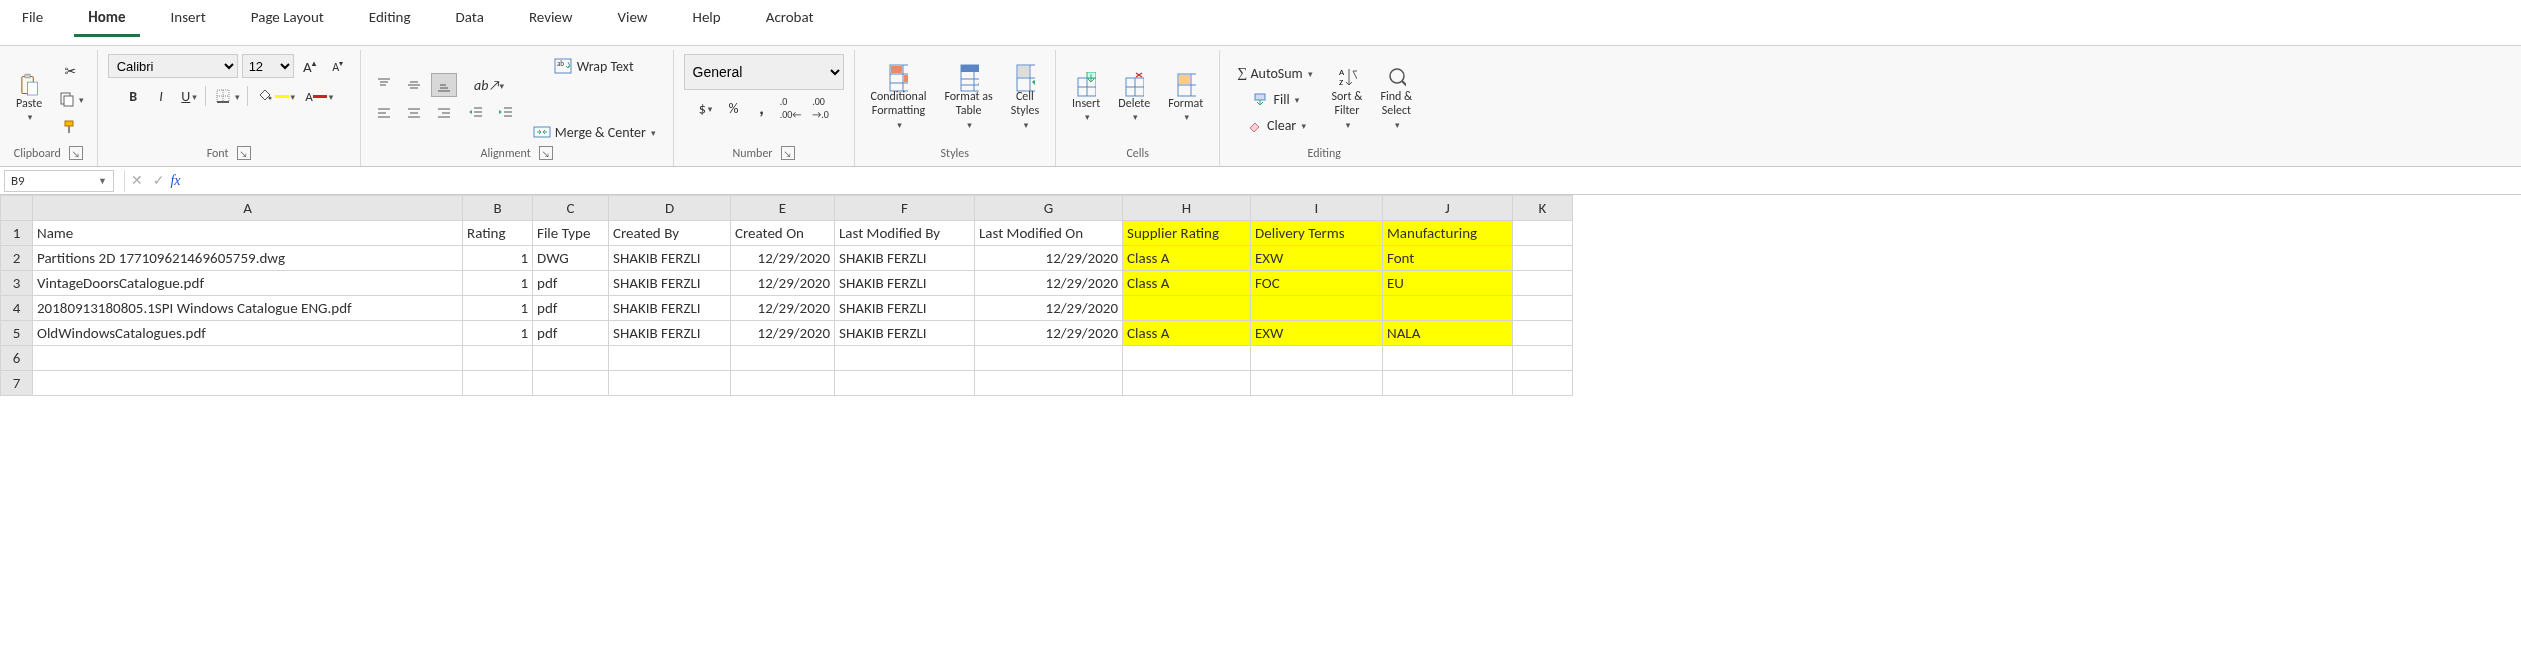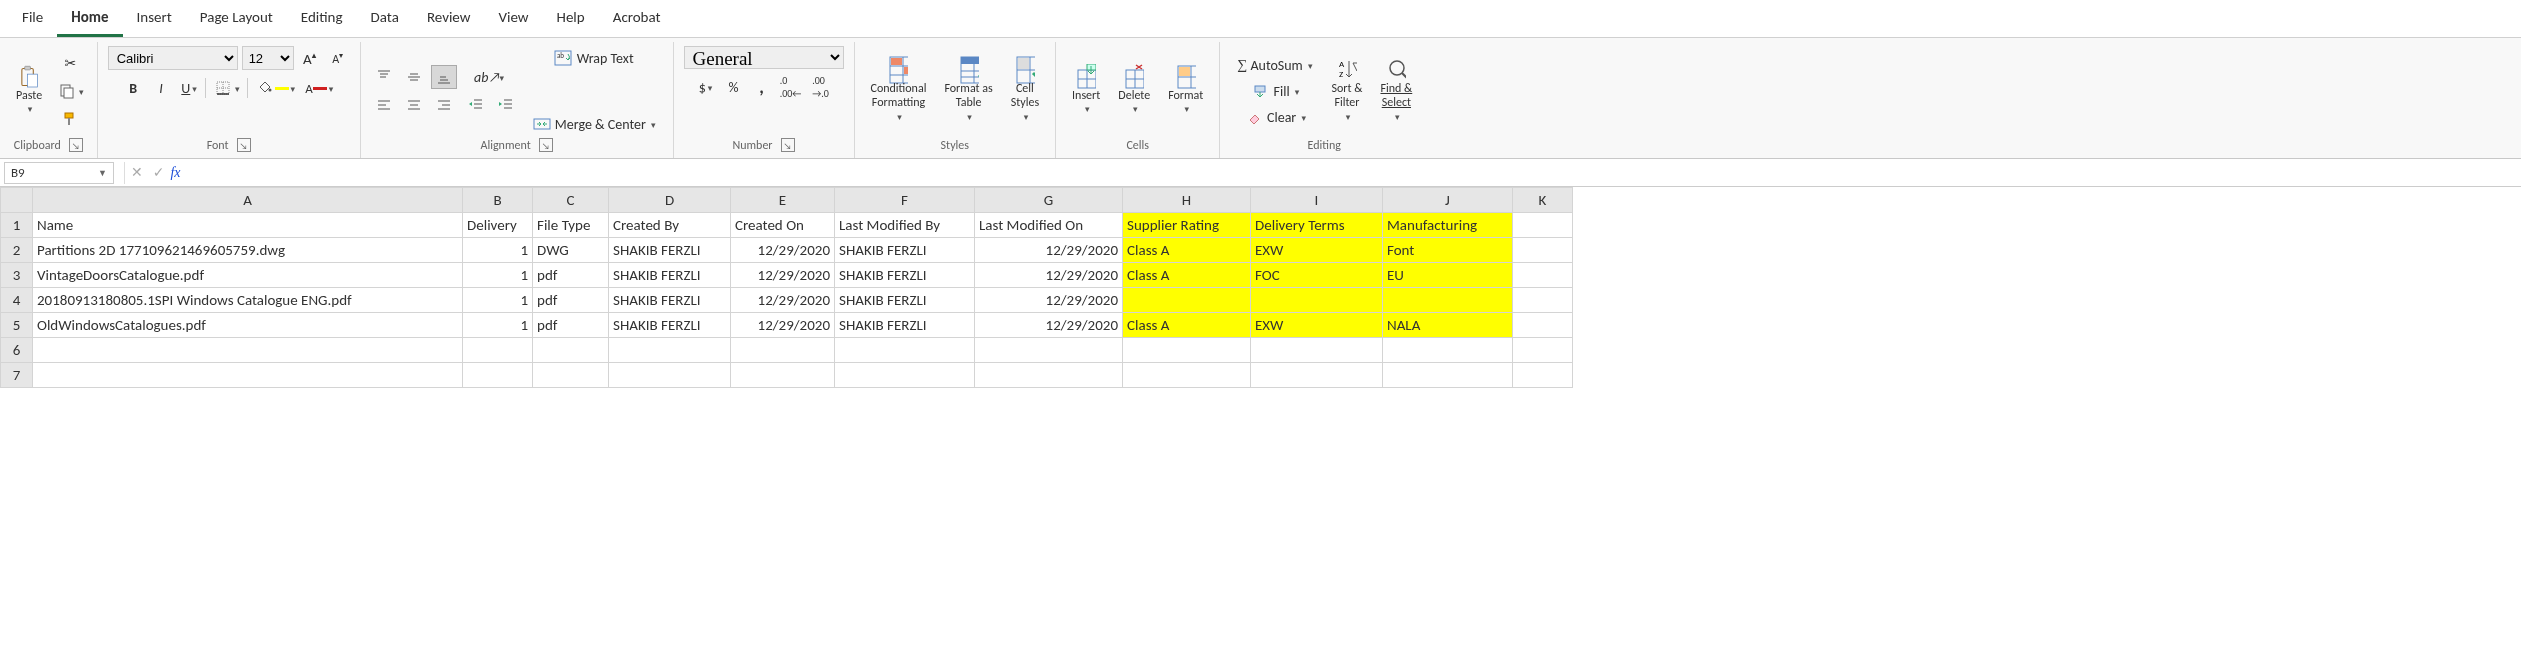--- a/index.html
+++ b/index.html
@@ -1,37 +1,37 @@
 <!DOCTYPE html>
 <html><head>
 <meta charset="utf-8">
 <style>
   * { box-sizing: border-box; margin: 0; padding: 0; }
   body { font-family: "Segoe UI", Calibri, Arial, sans-serif; font-size: 14px; background: #fff; color: #333; user-select: none; overflow: hidden; }
 
   
-  .menu-tabs { display: flex; gap: 0; padding: 2px 8px 0 8px; border-bottom: 1px solid #d0d0d0; font-size: 15px; }
+  .menu-tabs { display: flex; gap: 17px; padding: 2px 8px 8px 8px; border-bottom: 1px solid #d0d0d0; font-size: 15px; }
   .menu-tab { padding: 6px 14px 8px 14px; cursor: pointer; border-bottom: 3px solid transparent; }
   .menu-tab.active { border-bottom-color: #217346; font-weight: 600; }
 
   
   .ribbon { display: flex; align-items: stretch; border-bottom: 1px solid #c8c8c8; background: #f8f8f8; padding: 4px 0 0 0; }
   .group { display: flex; flex-direction: column; padding: 4px 10px 2px 10px; border-right: 1px solid #d8d8d8; }
   .group-body { flex: 1; display: flex; align-items: center; gap: 6px; }
   .group-label { font-size: 12px; color: #666; text-align: center; padding: 2px 0 4px 0; display:flex; justify-content:center; gap:8px; align-items:center;}
   .group-label .launcher { width:14px;height:14px;border:1px solid #888;font-size:9px;display:flex;align-items:center;justify-content:center;color:#666;}
   .col { display:flex; flex-direction:column; gap:4px; }
   .row { display:flex; align-items:center; gap:4px; }
   .btn-small { display:flex; align-items:center; justify-content:center; min-width:24px; height:24px; padding:0 2px; cursor:pointer; border:1px solid transparent; }
   .btn-large { display:flex; flex-direction:column; align-items:center; justify-content:center; gap:2px; padding:2px 6px; cursor:pointer; font-size:12px; height:76px; }
   .btn-large .lbl { text-align:center; line-height:1.1; }
   .dd { font-size:9px; color:#555; margin-left:2px; }
   select.font-name { width:130px; height:24px; border:1px solid #ccc; font-size:13px; padding:0 4px;}
   select.font-size { width:52px; height:24px; border:1px solid #ccc; font-size:13px; padding:0 2px;}
-  .num-sel { width:160px; height:23px; border:1px solid #ccc; font-size:19px; padding:0 4px;font-family:Liberation Serif, serif;}
+  .num-sel { width:160px; height:36px; border:1px solid #ccc; font-size:14px; padding:0 4px;}
   .icon { width:20px; height:20px; display:flex; align-items:center; justify-content:center; }
   svg { display:block; }
 
   
   .fbar { display:flex; align-items:center; border-bottom:1px solid #ccc; height:28px; }
   .name-box { width:110px; height:22px; border:1px solid #ccc; margin:0 4px; padding:0 6px; font-size:13px; display:flex; align-items:center; justify-content:space-between; }
   .name-box .dd2 { font-size:9px; color:#666; }
   .fbar .sep { width:1px; height:22px; background:#ddd; margin:0 6px; }
   .fbar .fx { font-style:italic; color:#1d4ed8; font-family:serif; font-size:14px; padding:0 6px;}
   .fbar .fx-icons { display:flex; align-items:center; gap:10px; color:#aaa; font-size:14px;}
@@ -436,21 +436,21 @@
 Filter</span>
           <span class="dd">▾</span>
       </div>
       <div class="btn-large">
         <span class="icon">
             <svg width="26" height="26">
               <circle cx="11" cy="11" r="7" fill="none" stroke="#555" stroke-width="1.5"></circle>
               <line x1="16" y1="16" x2="23" y2="23" stroke="#555" stroke-width="2"></line>
             </svg>
           </span>
-        <span class="lbl" style="white-space:pre;text-decoration:underline;">Find &amp;
+        <span class="lbl" style="white-space:pre;">Find &amp;
 Select</span>
           <span class="dd">▾</span>
       </div>
     </div>
     <div class="group-label">
         <span>Editing</span>
       </div>
   </div>
 </div>
 
@@ -495,21 +495,21 @@
     <th>F</th>
     <th>G</th>
     <th>H</th>
     <th>I</th>
     <th>J</th>
     <th>K</th>
   </tr>
   <tr>
     <th class="rowhdr">1</th>
     <td>Name</td>
-    <td>Delivery</td>
+    <td>Rating</td>
     <td>File Type</td>
     <td>Created By</td>
     <td>Created On</td>
     <td>Last Modified By</td>
     <td>Last Modified On</td>
     <td class="hl">Supplier Rating</td>
     <td class="hl">Delivery Terms</td>
     <td class="hl">Manufacturing</td>
     <td></td>
   </tr>

